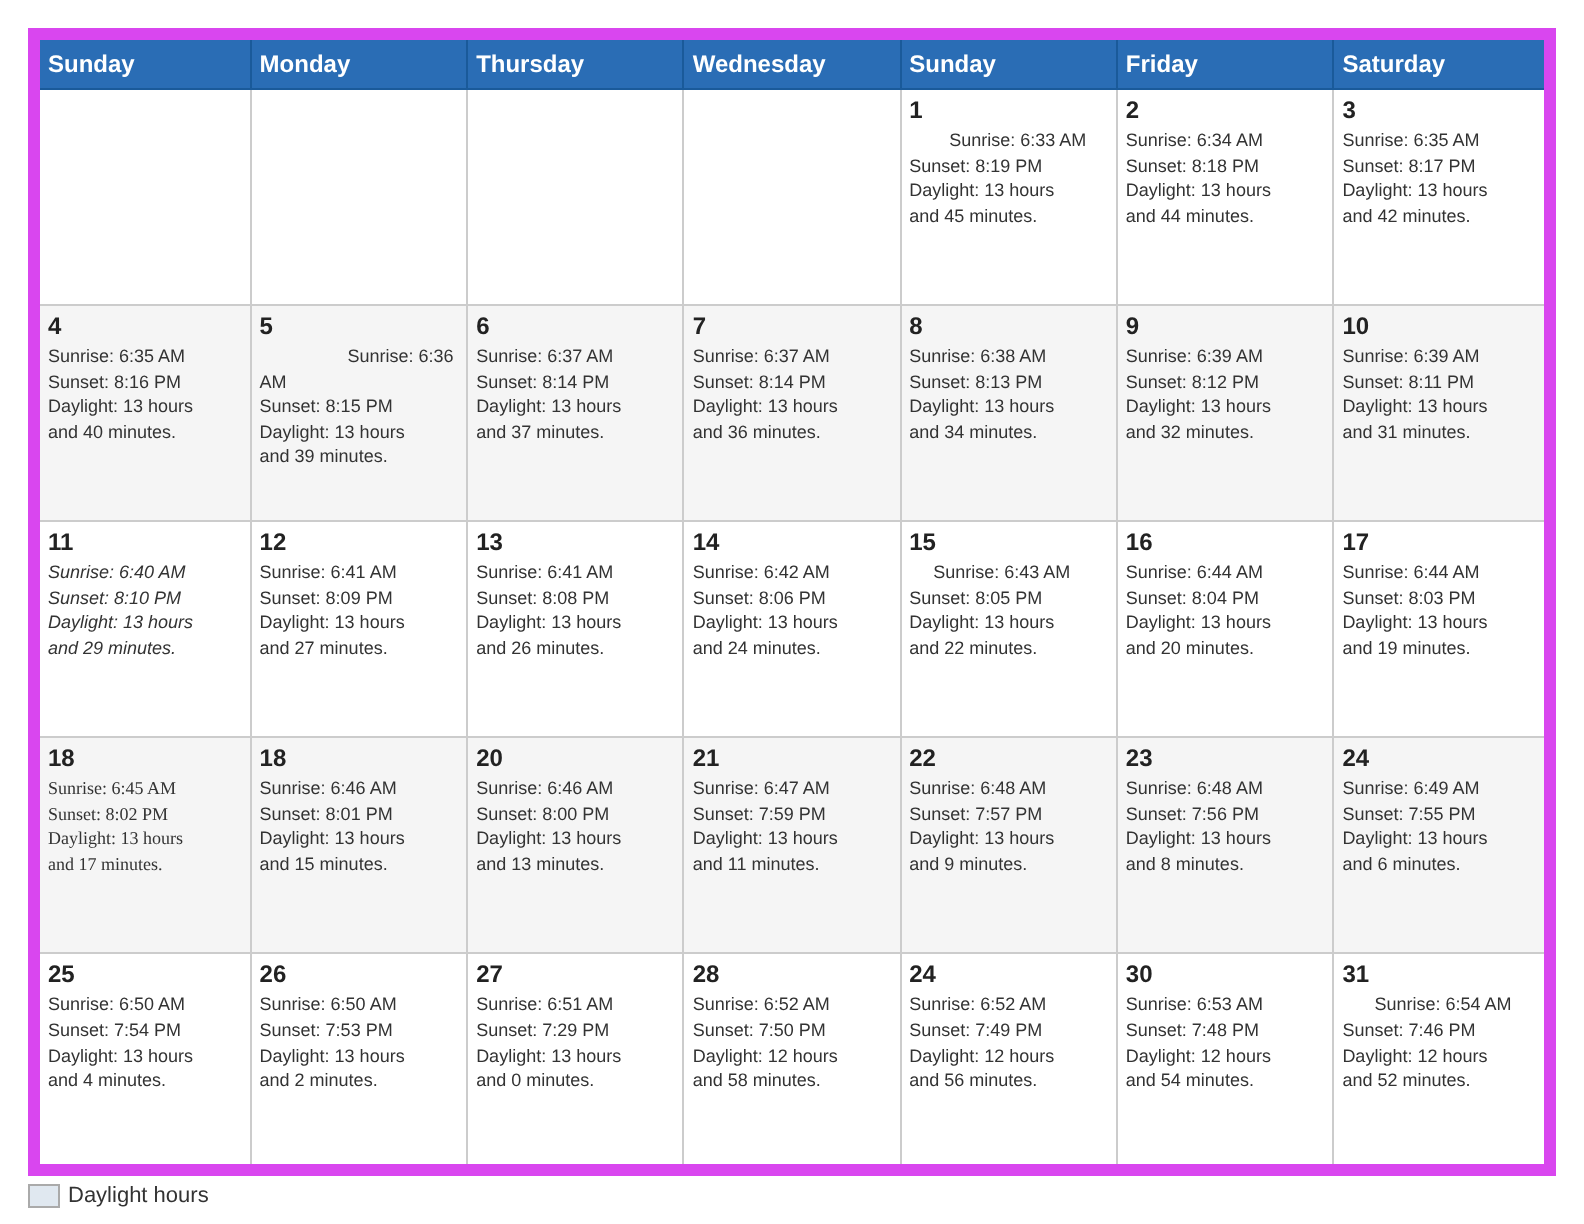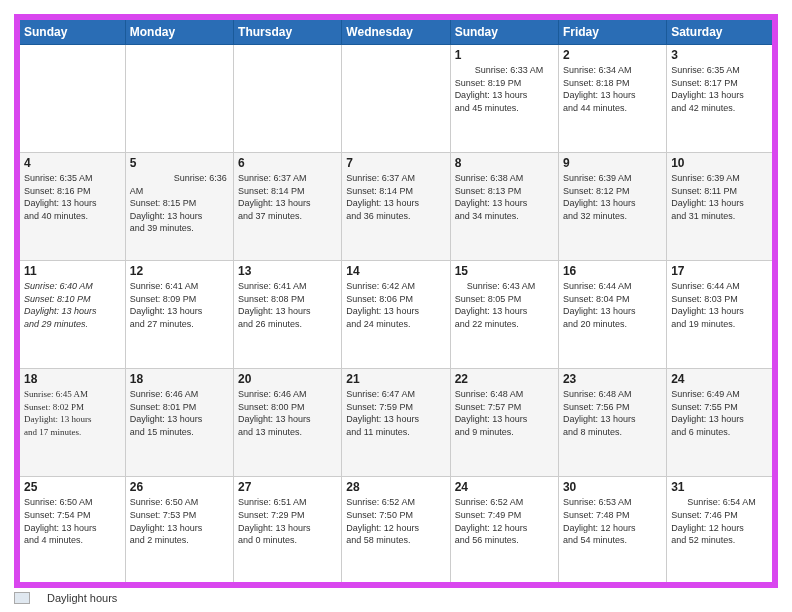--- a/index.html
+++ b/index.html
@@ -108,21 +108,21 @@
       display: flex;
       align-items: center;
       margin-top: 4px;
       font-size: 11px;
       color: #333;
       gap: 6px;
     }
     .footer-legend {
       display: flex;
       align-items: center;
-      gap: 17px;
+      gap: 4px;
     }
     .legend-box {
       width: 16px;
       height: 12px;
       background: #e0e8f0;
       border: 1px solid #aaa;
       display: inline-block;
     }
   </style>
 </head>

